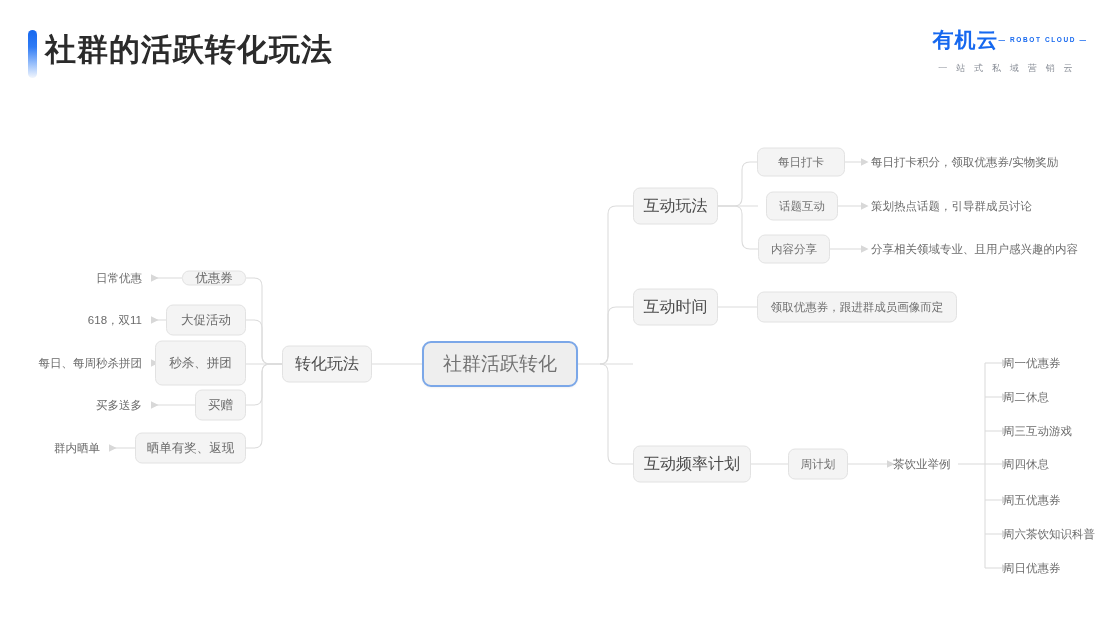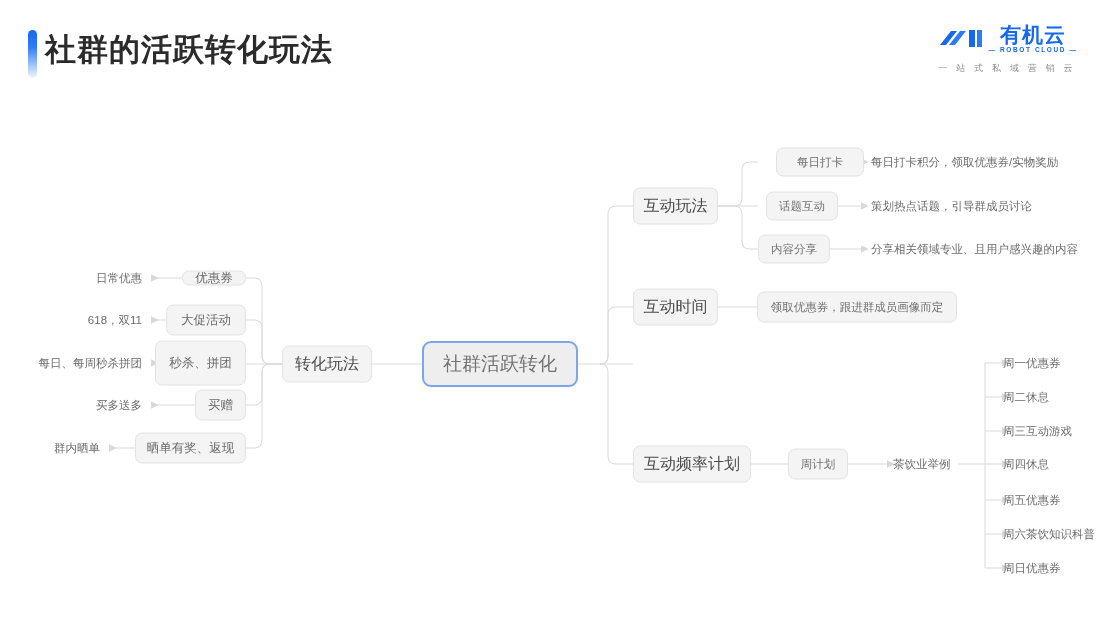--- a/index.html
+++ b/index.html
@@ -53,21 +53,21 @@
   #logo-row {
     display: flex;
     align-items: center;
     justify-content: center;
     gap: 6px;
     height: 30px;
   }
   #logo-mark { display: block; }
   #logo-word {
     display: flex;
-    flex-direction: column;
+    flex-direction: row;
     align-items: center;
     line-height: 1;
   }
   #logo-cn {
     font-size: 21px;
     font-weight: bold;
     letter-spacing: 1px;
     color: #1668ef;
     white-space: nowrap;
   }
@@ -241,21 +241,21 @@
     <div class="node l2" style="left:135px; top:448px; width:111px; height:31px;">晒单有奖、返现</div>
 
     <div class="leaf-text right-align" style="left:0px; top:278px; width:142px;">日常优惠</div>
     <div class="leaf-text right-align" style="left:0px; top:320px; width:142px;">618，双11</div>
     <div class="leaf-text right-align" style="left:0px; top:363px; width:142px;">每日、每周秒杀拼团</div>
     <div class="leaf-text right-align" style="left:0px; top:405px; width:142px;">买多送多</div>
     <div class="leaf-text right-align" style="left:0px; top:448px; width:100px;">群内晒单</div>
 
     <div class="node l1" style="left:633px; top:206px; width:85px; height:37px;">互动玩法</div>
 
-    <div class="node l3" style="left:776px; top:162px; width:88px; height:29px;">每日打卡</div>
+    <div class="node l3" style="left:757px; top:162px; width:88px; height:29px;">每日打卡</div>
     <div class="node l3" style="left:758px; top:206px; width:72px; height:29px;margin-left:8px;">话题互动</div>
     <div class="node l3" style="left:758px; top:249px; width:72px; height:29px;">内容分享</div>
 
     <div class="leaf-text" style="left:871px; top:162px;">每日打卡积分，领取优惠券/实物奖励</div>
     <div class="leaf-text" style="left:871px; top:206px;">策划热点话题，引导群成员讨论</div>
     <div class="leaf-text" style="left:871px; top:249px;">分享相关领域专业、且用户感兴趣的内容</div>
 
     <div class="node l1" style="left:633px; top:307px; width:85px; height:37px;">互动时间</div>
     <div class="node l3" style="left:757px; top:307px; width:200px; height:31px;">领取优惠券，跟进群成员画像而定</div>
 

